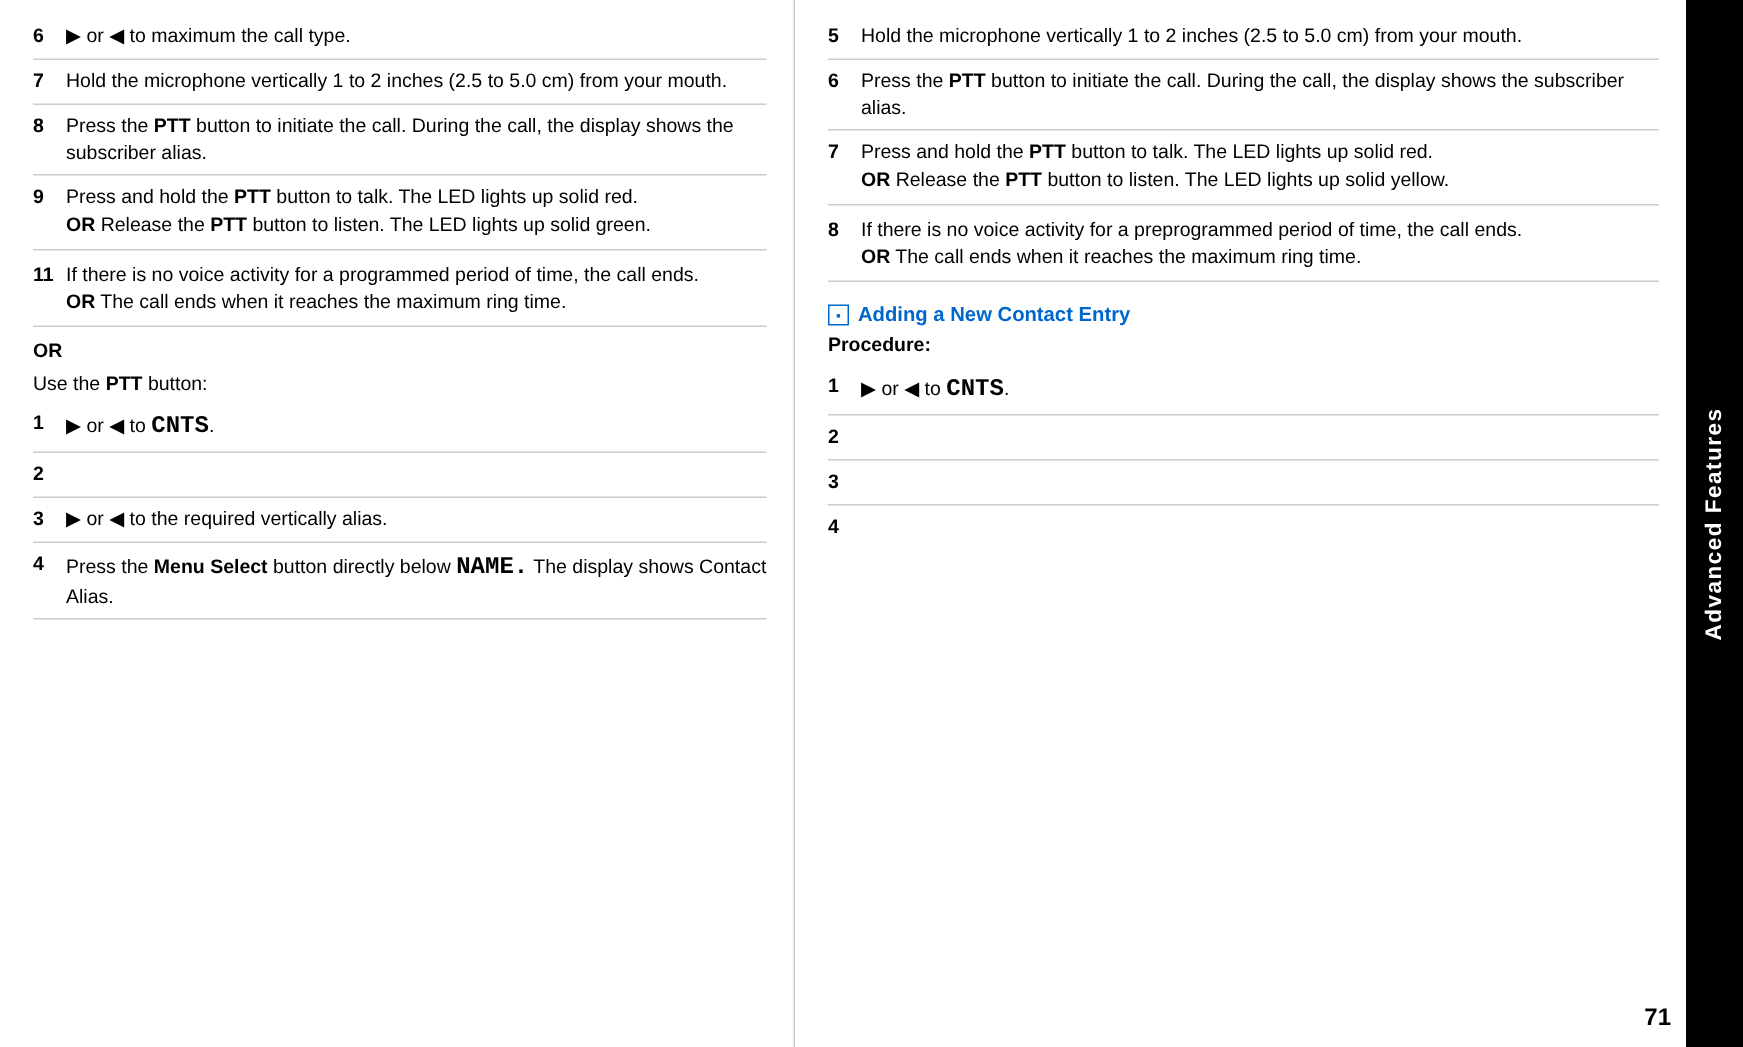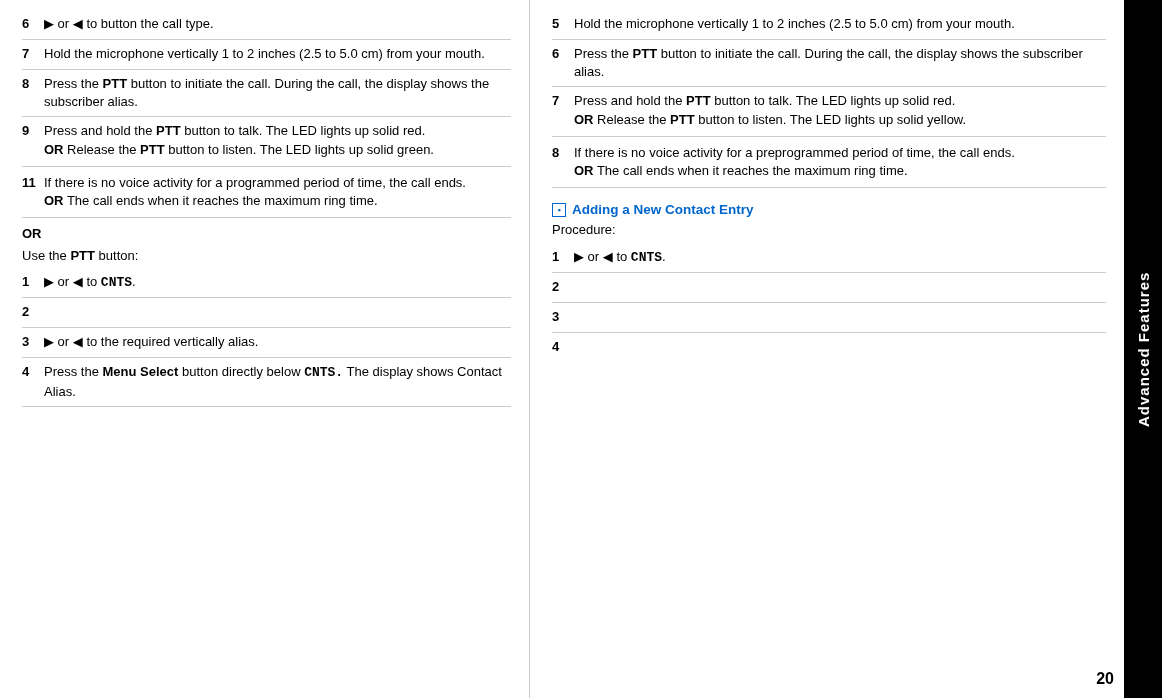--- a/index.html
+++ b/index.html
@@ -74,21 +74,21 @@
       line-height: 1.4;
     }
 
     .step-content b {
       font-weight: bold;
     }
 
     .mono {
       font-family: 'Courier New', monospace;
       font-weight: bold;
-      font-size: 13px;
+      font-size: 16px;
     }
 
     .or-block {
       padding: 4px 0 4px 0;
       font-weight: bold;
       font-size: 13px;
     }
 
     .section-divider {
       border-bottom: 1px solid #ccc;
@@ -120,21 +120,21 @@
       height: 14px;
       border: 1px solid #0066cc;
       display: inline-flex;
       align-items: center;
       justify-content: center;
       font-size: 9px;
       flex-shrink: 0;
     }
 
     .procedure-label {
-      font-weight: normal;
+      font-weight: bold;
       font-size: 13px;
       padding: 2px 0 4px 0;
     }
 
     .page-num {
       position: absolute;
       bottom: 10px;
       right: 48px;
       font-weight: bold;
       font-size: 16px;
@@ -144,21 +144,21 @@
 </head>
 <body>
 
 <div class="main-content">
 
   <div class="left-column">
 
     <div class="step-row">
       <span class="step-num">6</span>
       <span class="step-content">
-        ▶ or ◀ to button the call type.
+        ▶ or ◀ to maximum the call type.
       </span>
     </div>
 
     <div class="step-row">
       <span class="step-num">7</span>
       <span class="step-content">
         Hold the microphone vertically 1 to 2 inches (2.5 to 5.0 cm) from your mouth.
       </span>
     </div>
 
@@ -210,21 +210,21 @@
     <div class="step-row">
       <span class="step-num">3</span>
       <span class="step-content">
         ▶ or ◀ to the required vertically alias.
       </span>
     </div>
 
     <div class="step-row">
       <span class="step-num">4</span>
       <span class="step-content">
-        Press the <b>Menu Select</b> button directly below <span class="mono">CNTS.</span> The display shows Contact Alias.
+        Press the <b>Menu Select</b> button directly below <span class="mono">NAME.</span> The display shows Contact Alias.
       </span>
     </div>
 
   </div>
 
   <div class="right-column">
 
     <div class="step-row">
       <span class="step-num">5</span>
       <span class="step-content">
@@ -287,13 +287,13 @@
     </div>
 
   </div>
 
   <div class="sidebar-label">
     <span>Advanced Features</span>
   </div>
 
 </div>
 
-<div class="page-num" style="position:fixed; bottom:10px; right:48px; font-weight:bold; font-size:16px;">20</div>
+<div class="page-num" style="position:fixed; bottom:10px; right:48px; font-weight:bold; font-size:16px;">71</div>
 
 </body></html>

